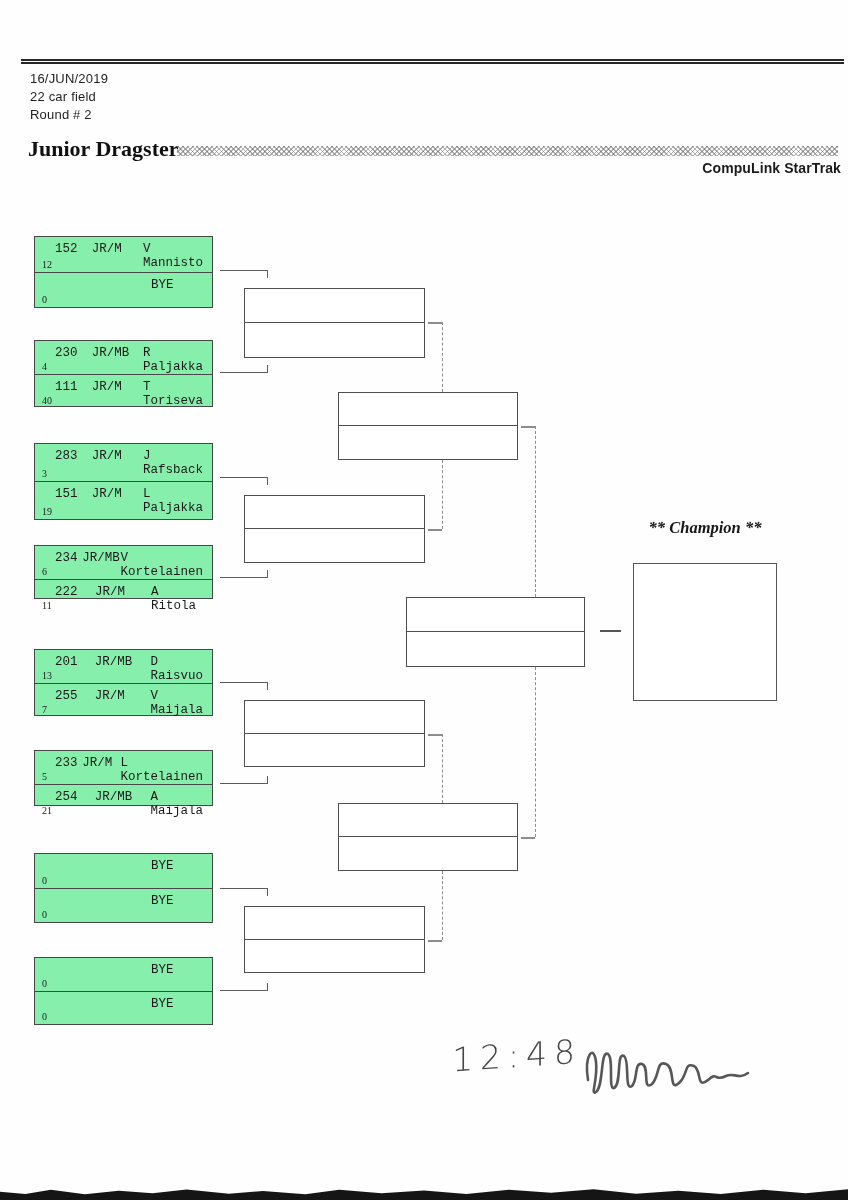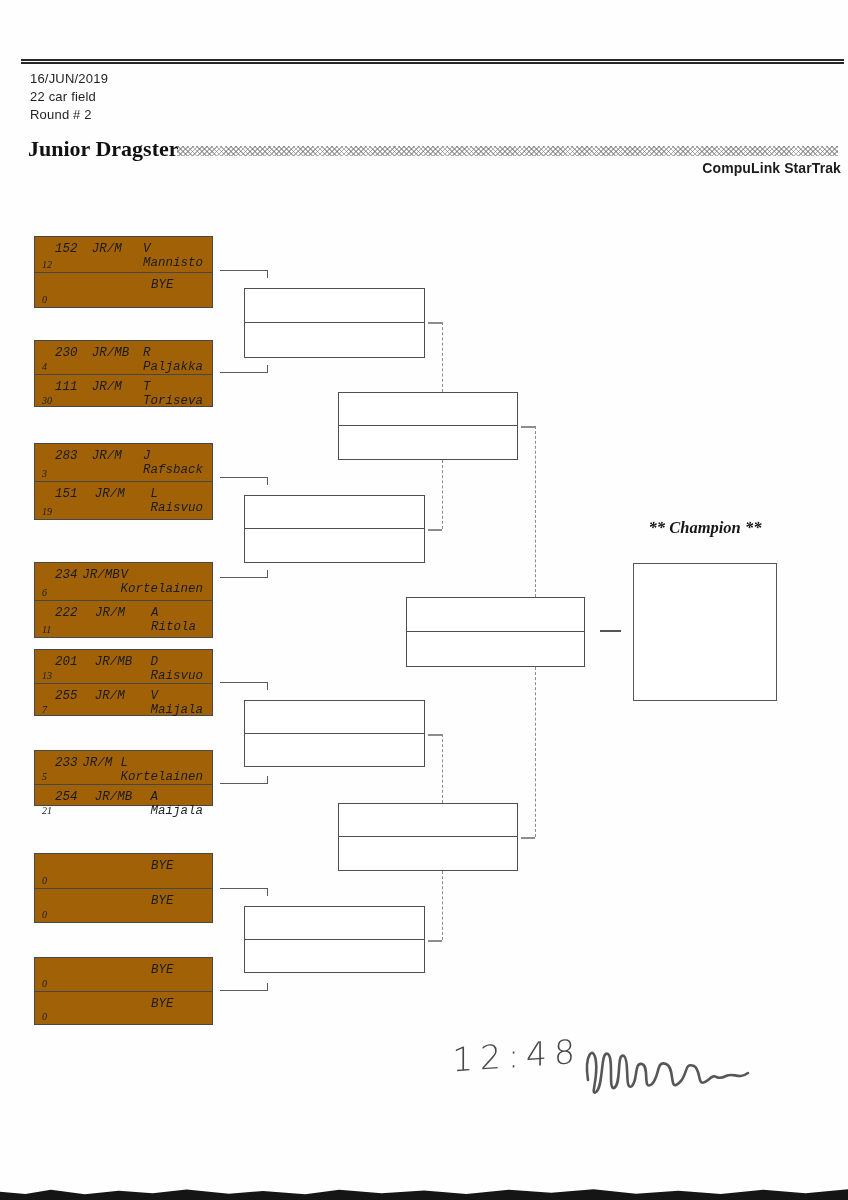--- a/index.html
+++ b/index.html
@@ -18,21 +18,21 @@
   .category { position:absolute; left:28px; top:136px;
     font-family:"Liberation Serif", serif; font-weight:bold; font-size:22px; color:#101010; }
   .hatch-band { position:absolute; left:177px; right:10px; top:146px; height:10px;
     background-image:
       repeating-linear-gradient(45deg, rgba(110,110,110,.55) 0 1.2px, transparent 1.2px 3.4px),
       repeating-linear-gradient(-45deg, rgba(110,110,110,.55) 0 1.2px, transparent 1.2px 3.4px); }
   .brand { position:absolute; right:7px; top:160px; font-size:14px; font-weight:bold; color:#1a1a1a; letter-spacing:.1px; }
 
   
   .r1box { position:absolute; left:34px; width:179px; border:1.6px solid #474747;
-    background:#a16207; display:flex; flex-direction:column;font-style:italic; }
+    background:#86efac; display:flex; flex-direction:column; }
   .r1box .cell { position:relative; flex:1; }
   .r1box .cell + .cell { border-top:1.4px solid #474747; }
   .eline { display:flex; padding-top:5px; font-family:"Liberation Mono", monospace;
     font-size:12.5px; color:#1b1b1b; }
   .car { margin-left:20px; width:40px; text-align:left; }
   .cls { width:56px; }
   .drv { flex:1; padding-right:9px; }
   .lane { position:absolute; left:7px; bottom:2px; font-family:"Liberation Serif", serif;
     font-size:10px; color:#1b1b1b; }
 
@@ -112,44 +112,44 @@
           <span class="drv">R Paljakka</span>
         </div>
       <span class="lane">4</span>
     </div>
     <div class="cell">
       <div class="eline">
           <span class="car">111</span>
           <span class="cls">JR/M</span>
           <span class="drv">T Toriseva</span>
         </div>
-      <span class="lane">30</span>
+      <span class="lane">40</span>
     </div>
   </div>
 
   <div class="r1box" style="top:443px;height:77px">
     <div class="cell">
       <div class="eline">
           <span class="car">283</span>
           <span class="cls">JR/M</span>
           <span class="drv">J Rafsback</span>
         </div>
       <span class="lane">3</span>
     </div>
     <div class="cell">
       <div class="eline">
           <span class="car">151</span>
           <span class="cls">JR/M</span>
-          <span class="drv">L Raisvuo</span>
+          <span class="drv">L Paljakka</span>
         </div>
       <span class="lane">19</span>
     </div>
   </div>
 
-  <div class="r1box" style="top:562px;height:76px">
+  <div class="r1box" style="top:545px;height:54px">
     <div class="cell">
       <div class="eline">
           <span class="car">234</span>
           <span class="cls">JR/MB</span>
           <span class="drv">V Kortelainen</span>
         </div>
       <span class="lane">6</span>
     </div>
     <div class="cell">
       <div class="eline">

